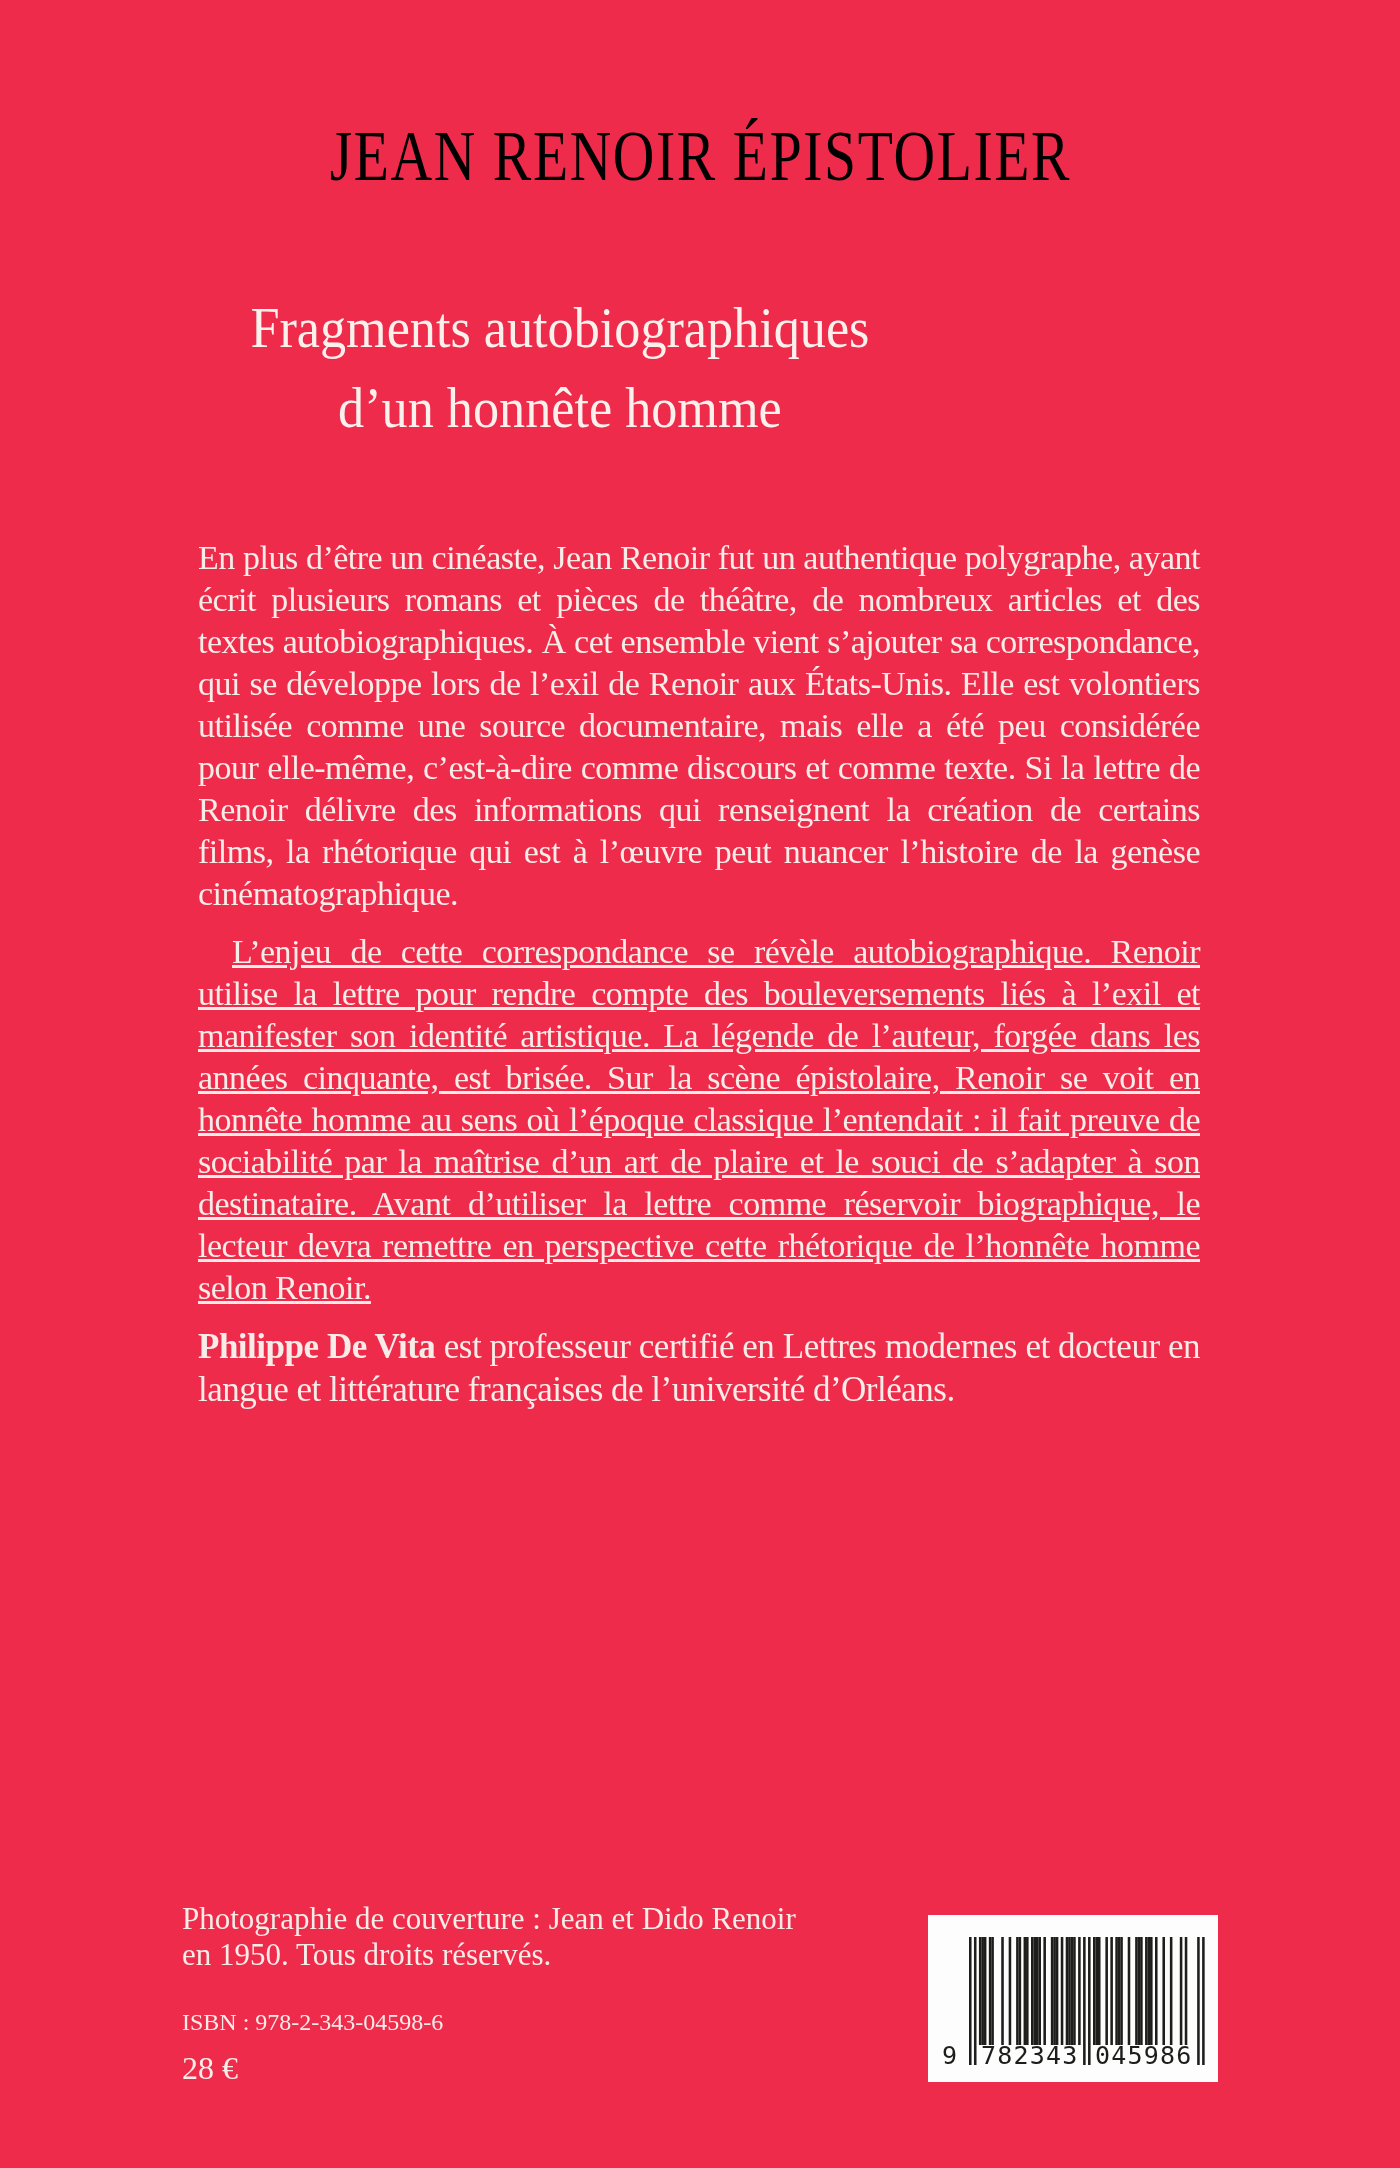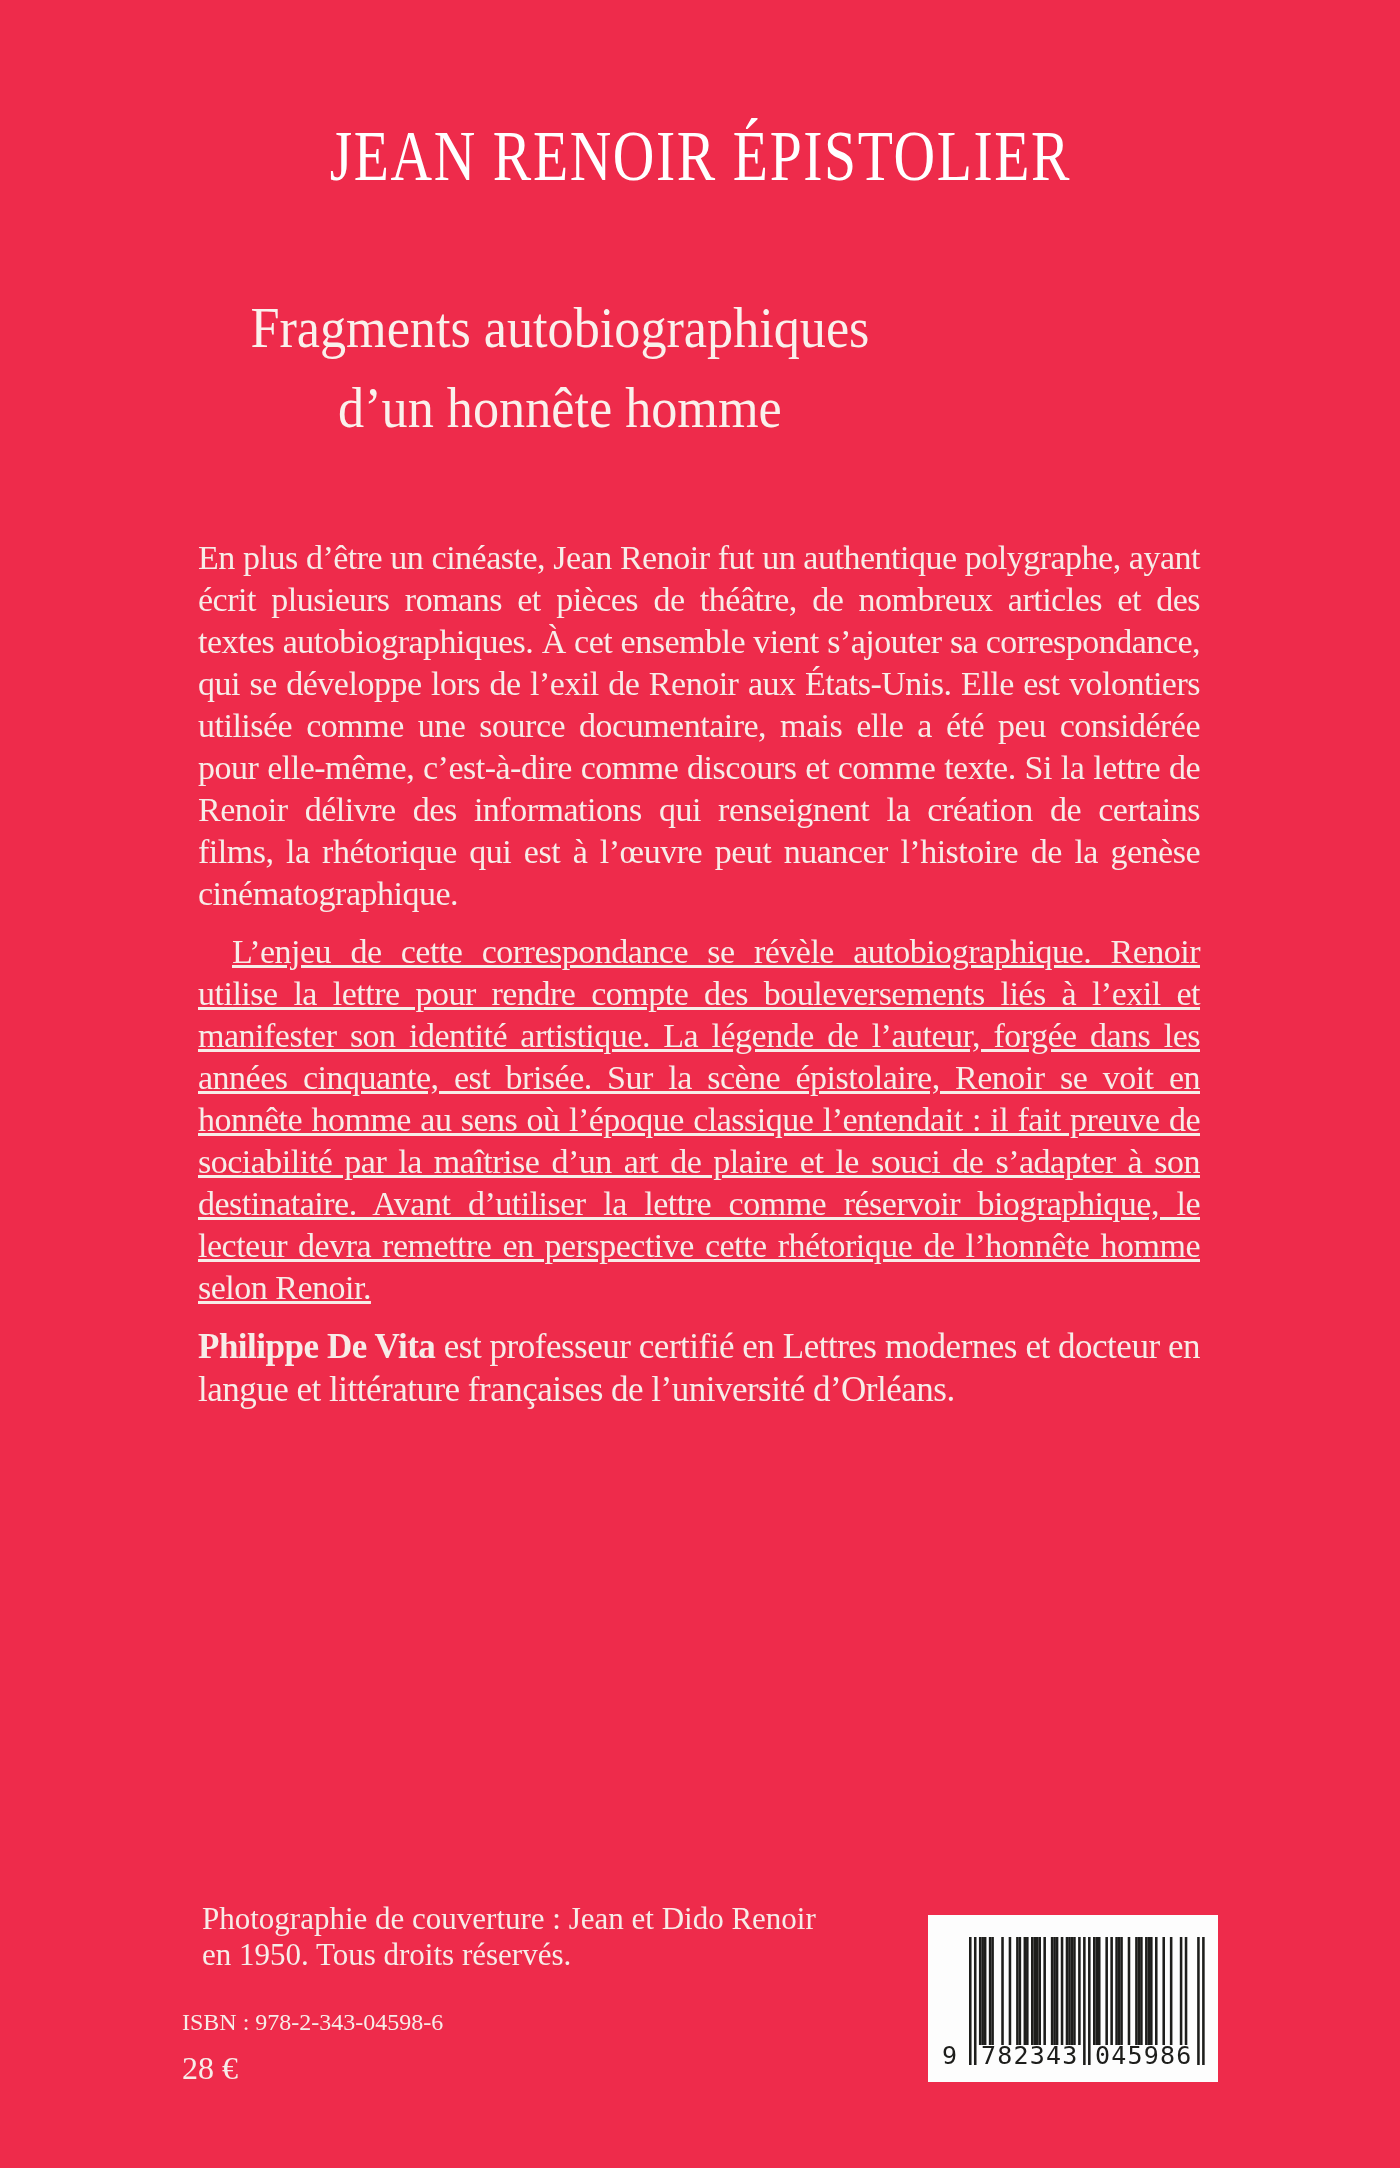--- a/index.html
+++ b/index.html
@@ -19,21 +19,21 @@
   .title {
     position: absolute;
     top: 120px;
     left: 0;
     width: 1400px;
     margin: 0;
     text-align: center;
     font-size: 72px;
     font-weight: normal;
     line-height: 1;
-    color: #ffffff;
+    color: #000000;
     white-space: nowrap;
   }
   .title .squeeze {
     display: inline-block;
     transform: scaleX(0.80);
     transform-origin: 50% 50%;
     letter-spacing: 2px;
   }
 
   
@@ -79,21 +79,20 @@
   }
   .bio .bio-name { font-weight: bold; }
 
   
   .credit {
     position: absolute;
     left: 182px;
     top: 1901px;
     font-size: 31px;
     line-height: 36px;
-    margin-left: 20px;
   }
   .credit span { display: block; }
   .isbn {
     position: absolute;
     left: 182px;
     top: 2010px;
     font-size: 24px;
     line-height: 1;
   }
   .price {

